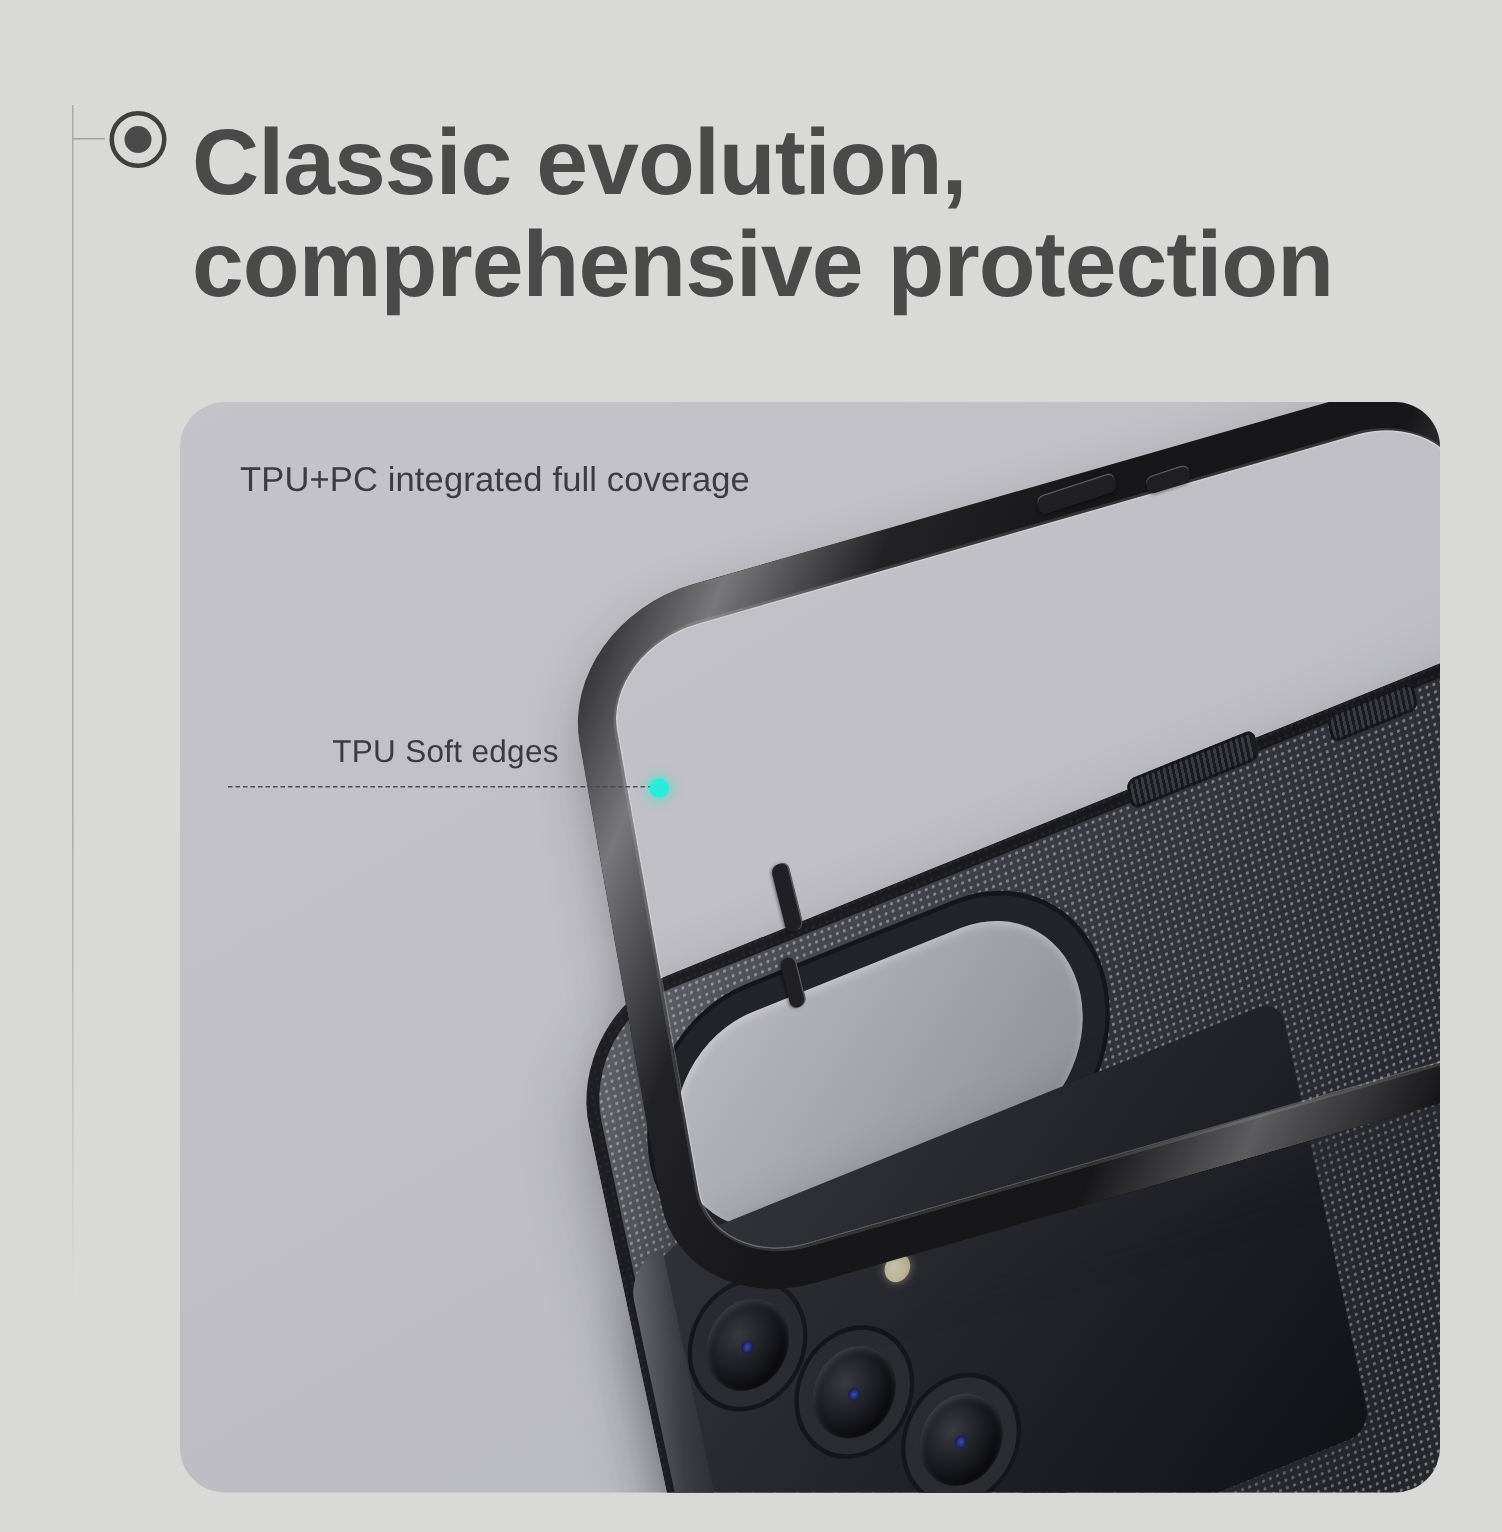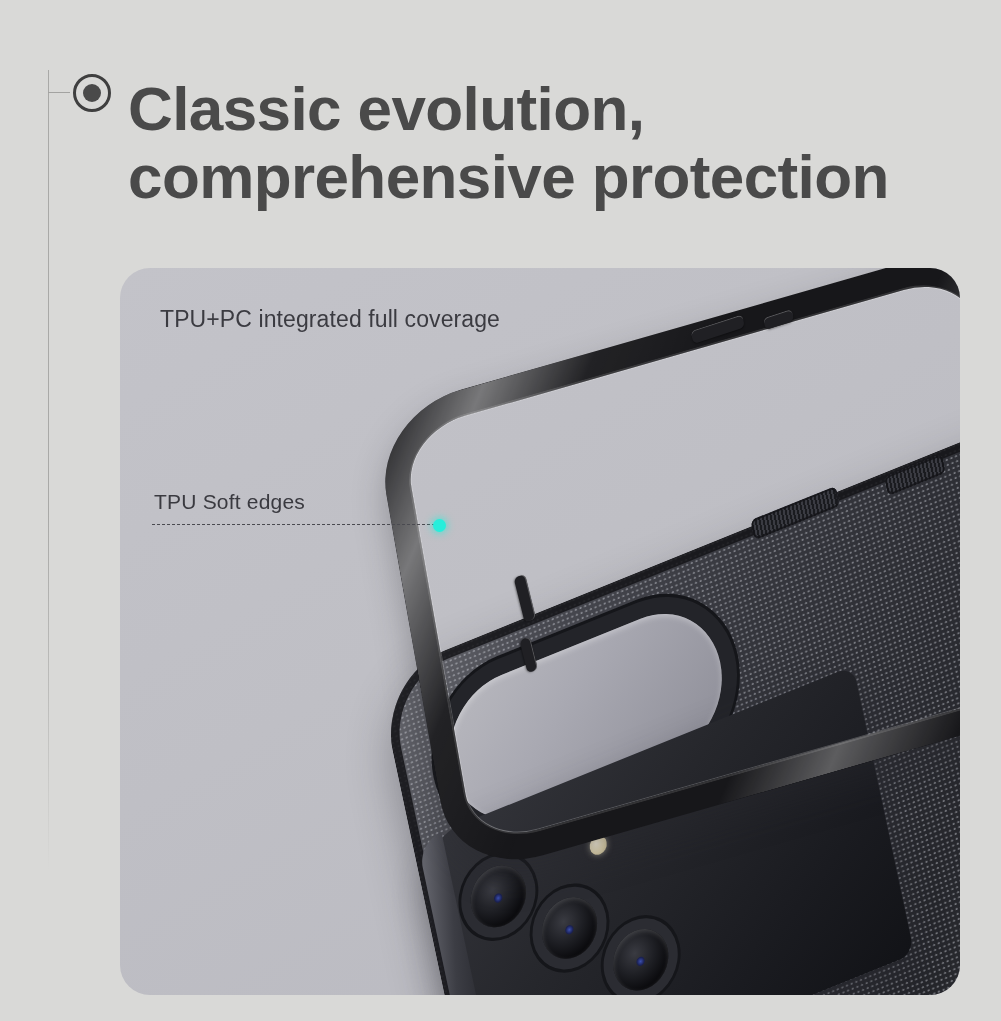--- a/index.html
+++ b/index.html
@@ -88,21 +88,21 @@
     left: 40px;
     top: 38px;
     margin: 0;
     color: #3b3b41;
     font-size: 23px;
     font-weight: 400;
     letter-spacing: 0.1px;
   }
 
   
-  .callout { position: absolute; left: 32px; }
+  .callout { position: absolute; left: 32px; text-align: center; }
   .callout-label {
     margin: 0 0 6px 2px;
     color: #3a3a40;
     font-size: 21px;
     font-weight: 400;
     letter-spacing: 0.2px;
     white-space: nowrap;
   }
   .leader {
     position: relative;

